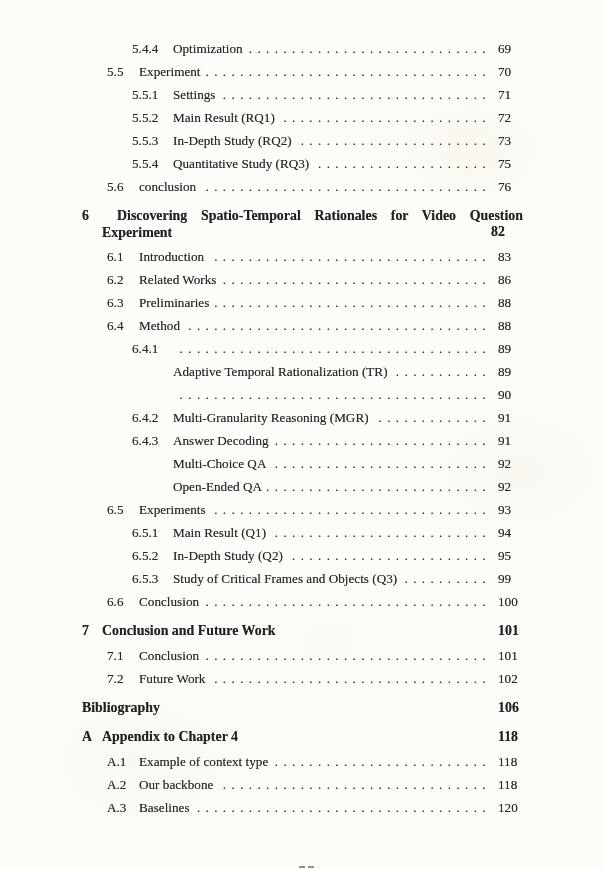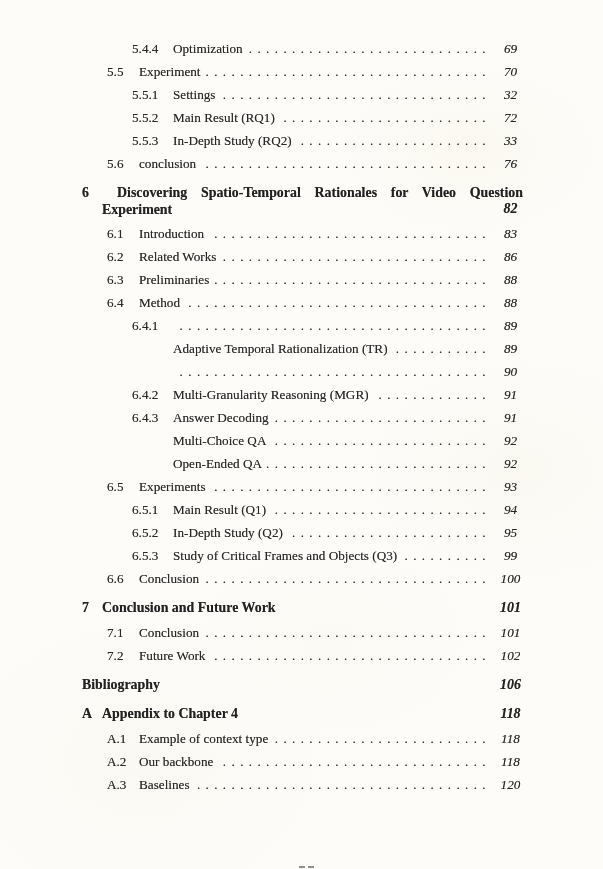--- a/index.html
+++ b/index.html
@@ -50,21 +50,21 @@
     direction: rtl;
     margin: 0 7px 0 2px;
     min-width: 8px;
   }
   .dots::after {
     content: "...........................................................................";
     letter-spacing: 5.4px;
     font-size: 13px;
     color: #2e2e2e;
   }
-  .page-num { flex: none; min-width: 25px; text-align: center; font-style: italic; }
+  .page-num { flex: none; min-width: 25px; text-align: left; }
   .spacer { flex: 1 1 auto; }
 
   .row.section       { margin-left: 25px; }
   .row.section .num  { width: 32px; }
   .row.subsection    { margin-left: 50px; }
   .row.subsection .num { width: 41px; }
   .row.subsubsection { margin-left: 91px; }
 
   .row.chapter {
     font-weight: bold;
@@ -74,21 +74,21 @@
     margin-bottom: 8px;
     color: #222222;
   }
   .row.chapter .num { width: 20px; }
 
   .row.chapter.multiline { display: block; position: relative; }
   .multiline .ch-flex { display: flex; }
   .ch-title { flex: 1 1 auto; }
   .ch-line1 { display: block; text-align: justify; text-align-last: justify; margin-left: 15px; }
   .ch-line2 { display: block; }
-  .multiline .page-num { position: absolute; right: 0; bottom: 1px; }
+  .multiline .page-num { position: absolute; right: 7px; bottom: 1px; }
 
   .footer-remnant {
     position: absolute;
     top: 866px; left: 299px;
     width: 22px; height: 3px;
     pointer-events: none;
   }
   .footer-remnant i {
     position: absolute; top: 0;
     width: 6px; height: 2.4px;
@@ -112,33 +112,39 @@
       <div class="row section">
         <span class="num">5.5</span>
         <span class="title">Experiment</span>
         <span class="dots"></span>
         <span class="page-num">70</span>
       </div>
       <div class="row subsection">
         <span class="num">5.5.1</span>
         <span class="title">Settings</span>
         <span class="dots"></span>
-        <span class="page-num">32</span>
+        <span class="page-num">71</span>
       </div>
       <div class="row subsection">
         <span class="num">5.5.2</span>
         <span class="title">Main Result (RQ1)</span>
         <span class="dots"></span>
         <span class="page-num">72</span>
       </div>
       <div class="row subsection">
         <span class="num">5.5.3</span>
         <span class="title">In-Depth Study (RQ2)</span>
         <span class="dots"></span>
-        <span class="page-num">33</span>
+        <span class="page-num">73</span>
+      </div>
+      <div class="row subsection">
+        <span class="num">5.5.4</span>
+        <span class="title">Quantitative Study (RQ3)</span>
+        <span class="dots"></span>
+        <span class="page-num">75</span>
       </div>
       <div class="row section">
         <span class="num">5.6</span>
         <span class="title">conclusion</span>
         <span class="dots"></span>
         <span class="page-num">76</span>
       </div>
       <div class="row chapter multiline">
         <div class="ch-flex">
           <span class="num">6</span>

